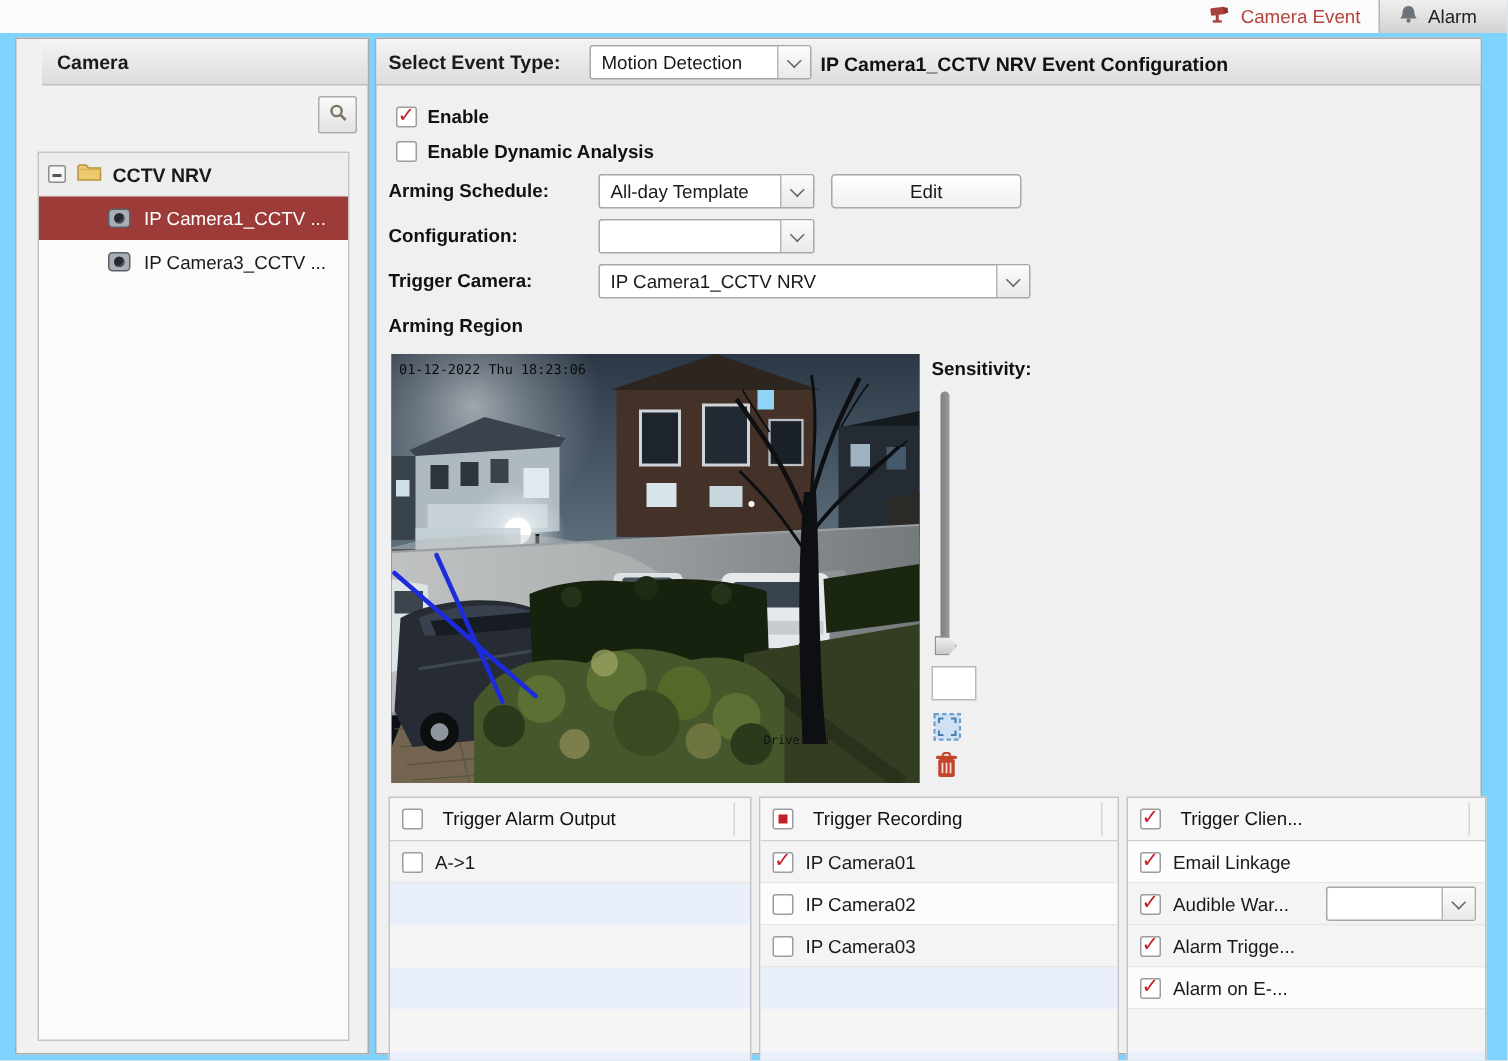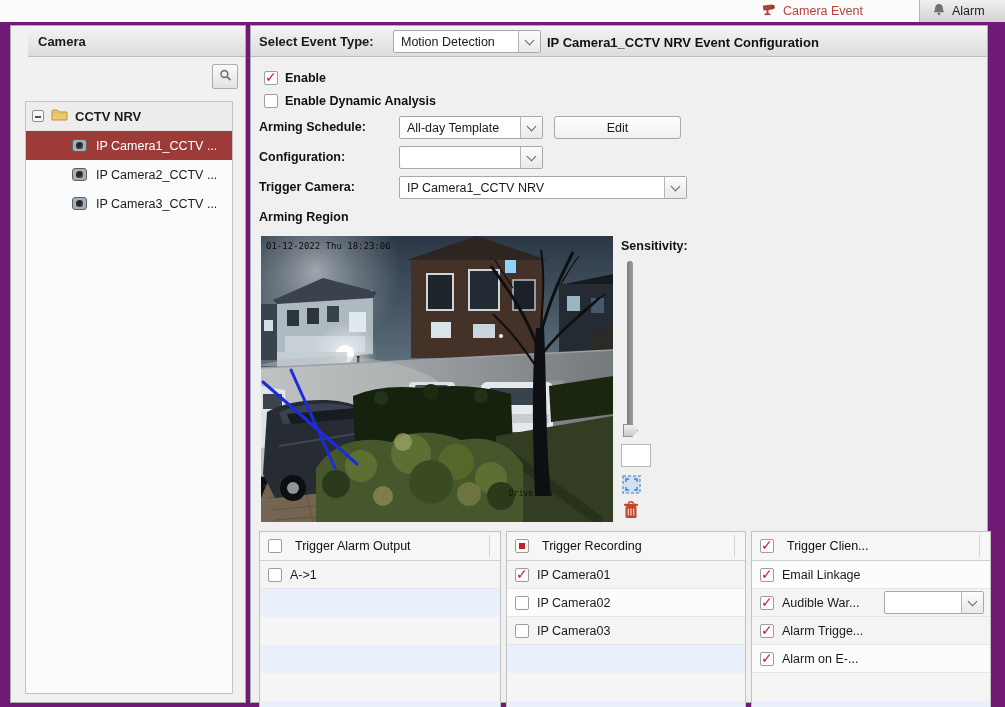--- a/index.html
+++ b/index.html
@@ -1,29 +1,29 @@
 <!DOCTYPE html>
 <html><head>
 <meta charset="utf-8">
 <style>
   * { margin:0; padding:0; box-sizing:border-box; }
   html,body { background:#e9e9e9; }
   .screen {
     position:relative; width:1005px; height:707px; overflow:hidden;
-    background:#701a75; font-family:"Liberation Sans","DejaVu Sans",sans-serif;
+    background:#7dd3fc; font-family:"Liberation Sans","DejaVu Sans",sans-serif;
     color:#1a1a1a; font-size:12.5px;text-decoration:underline;
   }
   
   .tabbar { position:absolute; top:0; left:0; width:1005px; height:22px;
     background:#fbfbfb; display:flex; justify-content:flex-end; }
   .tab { display:flex; align-items:center; gap:6px; height:22px; padding:0 12px;
     font-size:12.5px; white-space:nowrap; cursor:default; }
   .tab-active { color:#b5443e; font-weight:400; }
   .tab-inactive { background:linear-gradient(#efefef,#d2d2d2);
-    border-left:1px solid #b5b5b5; color:#222; width:86px; flex:none; overflow:hidden;margin-left:44px; }
+    border-left:1px solid #b5b5b5; color:#222; width:86px; flex:none; overflow:hidden; }
   
   .panel { position:absolute; background:#f1f1f1; border:1px solid #ababab; }
   .panel-header { height:31px; background:linear-gradient(#f4f4f4,#dddddd);
     border-bottom:1px solid #bdbdbd; display:flex; align-items:center;
     font-weight:700; font-size:13px; padding:0 10px; }
   
   .search-row { position:absolute; top:38px; left:8px; width:220px; height:26px; }
   .search-input { position:absolute; left:0; top:0; width:190px; height:25px;
     border:1px solid #b2b2b2; border-radius:2px; background:#fff; padding:0 8px;
     font-size:12.5px; font-family:inherit; color:#333; }
@@ -158,24 +158,20 @@
         </span>
         <span class="root-label">CCTV NRV</span>
       </div>
 
       <div class="tree-item selected">
         <span class="cam-ic"></span>
         <span>IP Camera1_CCTV ...</span>
       </div>
       <div class="tree-item">
         <span class="cam-ic"></span>
-        <span>IP Camera2_CCTV ...</span>
-      </div>
-      <div class="tree-item">
-        <span class="cam-ic"></span>
         <span>IP Camera3_CCTV ...</span>
       </div>
     </div>
   </div>
 
   <div class="panel" style="left:250px; top:25px; width:738px; height:678px; background:#f0f0f0;">
 
     <div class="panel-header" style="padding-left:8px;">
       <span class="blabel">Select Event Type:</span>
     </div>

